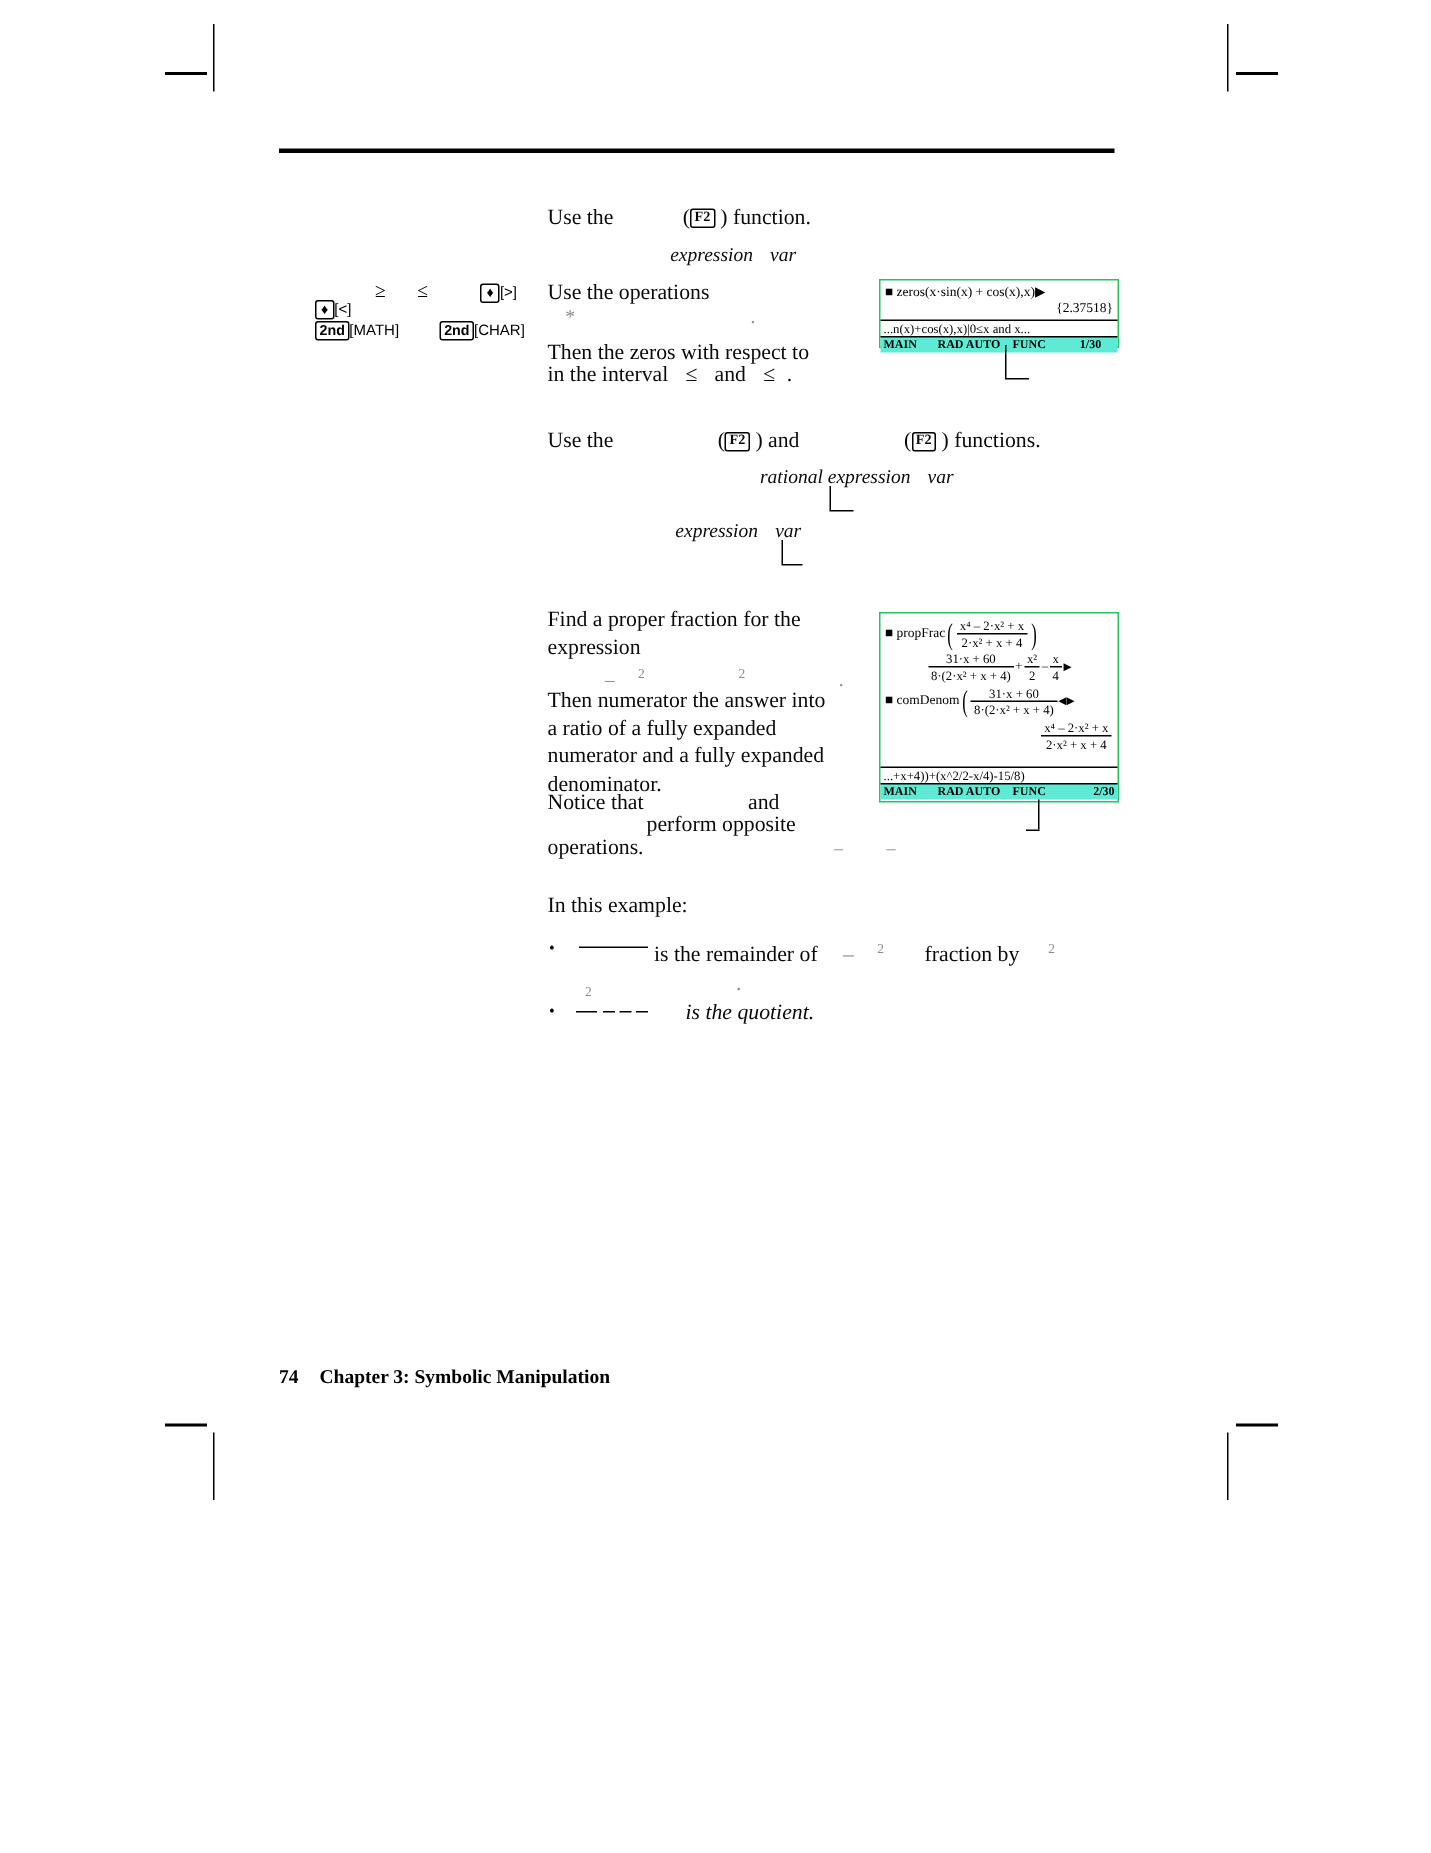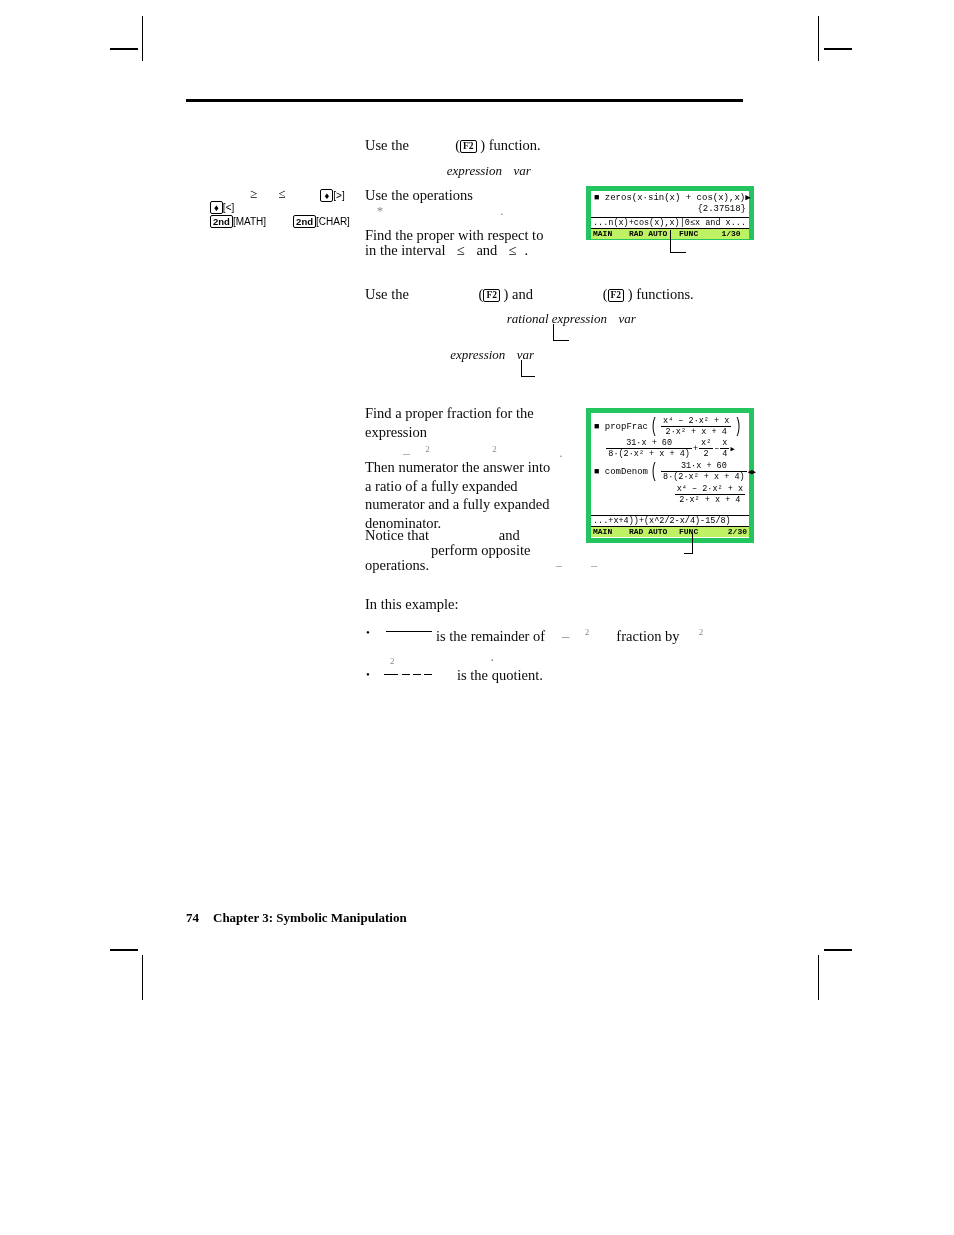--- a/index.html
+++ b/index.html
@@ -31,27 +31,27 @@
           white-space:nowrap;}
   .kbox{display:inline-block;border:1px solid #000;border-radius:2px;
         padding:0 2px 0 2px;font-size:9.5px;line-height:11px;font-weight:bold;
         background:#fff;vertical-align:middle;}
   .kbox.diamond{padding:0 3px;}
   .kname{display:inline-block;font-size:10px;vertical-align:middle;
          font-family:"Liberation Sans",sans-serif;}
   .relsym{display:inline-block;font-size:13px;font-family:"Liberation Serif",serif;}
 
   
-  .lcd{position:absolute;background:#fff;border:5px solid #22c55e;
-       font-family:Liberation Mono, monospace;}
+  .lcd{position:absolute;background:#fff;border:1px solid #22c55e;
+       font-family:Liberation Serif, serif;}
   .lcd .hist{position:relative;padding:2px 3px 0 3px;}
   .lcd .sepline{height:1px;background:#000;margin:0;}
   .lcd .entry{font-size:8.5px;line-height:10px;padding:0 2px;white-space:nowrap;overflow:hidden;}
   .lcd .status{display:flex;font-size:8px;line-height:10px;font-weight:bold;
-               background:#bef264;border-top:1px solid #000;padding:0 2px;}
+               background:#5eead4;border-top:1px solid #000;padding:0 2px;}
   .lcd .status span{white-space:nowrap;}
   .lcd-line{font-size:9px;line-height:11px;white-space:nowrap;}
 
   
   .frac{display:inline-block;vertical-align:middle;text-align:center;margin:0 1px;}
   .frac .num{display:block;border-bottom:1px solid #000;padding:0 2px;font-size:8.5px;line-height:10px;}
   .frac .den{display:block;padding:0 2px;font-size:8.5px;line-height:10px;}
   .bigparen{display:inline-block;font-size:20px;line-height:14px;vertical-align:middle;
             transform:scaleX(.55);}
 
@@ -92,21 +92,21 @@
 </div>
 
 <div class="para" style="left:365px;top:186px;width:240px;">
   <span>Use the operations</span>
 </div>
 <div class="para" style="left:369px;top:202px;width:240px;font-size:13px;">
   <span class="code-gap">x</span><span class="faint">*</span><span class="code-gap">sin(x) + cos(x)</span><span class="faint">.</span>
 </div>
 
 <div class="para" style="left:365px;top:226px;width:260px;">
-  <span>Find the proper with respect to</span>
+  <span>Then the zeros with respect to</span>
   <span class="code-gap">x</span>
 </div>
 <div class="para" style="left:365px;top:241px;width:300px;">
   <span>in the interval</span>
   <span class="code-gap">0</span><span>≤</span><span class="code-gap">x</span>
   <span>and</span>
   <span class="code-gap">x</span><span>≤</span><span class="code-gap">3</span><span>.</span>
 </div>
 
 <div class="keyrow" style="left:210px;top:186px;">
@@ -256,19 +256,19 @@
 </div>
 
 <div class="para faint" style="left:390px;top:652px;font-size:9px;">
   <span>2</span>
 </div>
 <div class="bdot" style="left:366px;top:668px;">•</div>
 <div class="rule-frac" style="left:384px;top:674px;width:14px;"></div>
 <div class="rule-frac" style="left:402px;top:674px;width:8px;"></div>
 <div class="rule-frac" style="left:413px;top:674px;width:8px;"></div>
 <div class="rule-frac" style="left:424px;top:674px;width:8px;"></div>
-<div class="para" style="left:457px;top:666px;width:220px;">
+<div class="para" style="left:457px;top:666px;width:220px;font-style:italic;">
   <span>is the quotient.</span>
 </div>
 
 <div class="footer">
   <span class="pg">74</span><span>Chapter 3: Symbolic Manipulation</span>
 </div>
 
 </body></html>

